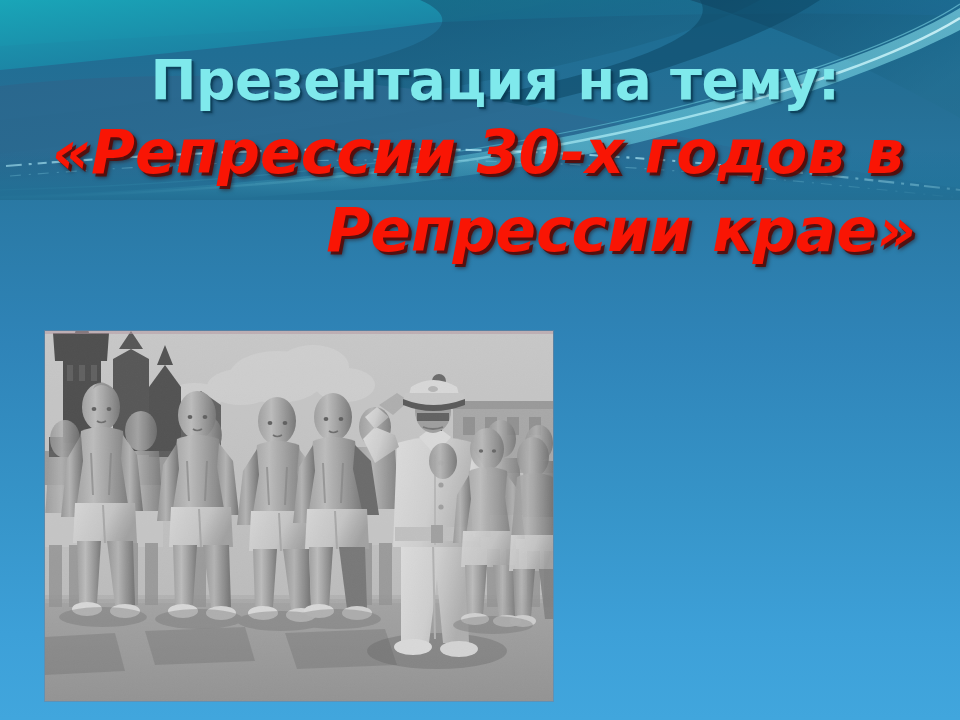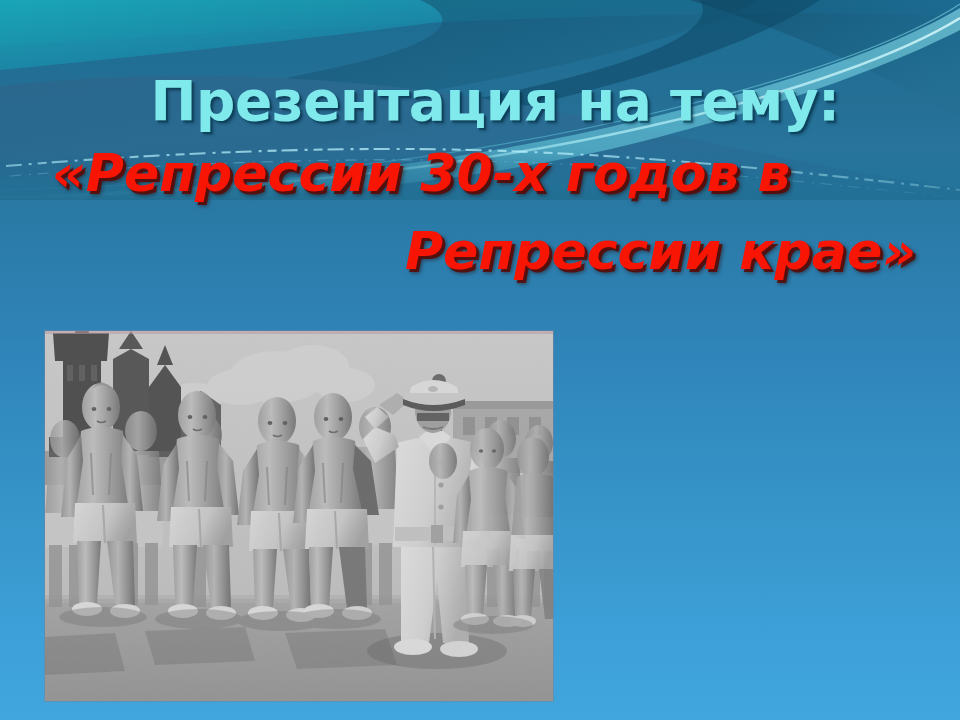--- a/index.html
+++ b/index.html
@@ -37,21 +37,21 @@
     height: 200px;
     overflow: hidden;
     pointer-events: none;
   }
   #wave-band svg { display: block; }
 
   
   #title-block {
     position: absolute;
     left: 0;
-    top: 68px;
+    top: 47px;
     width: 960px;
     padding: 0 34px;
     box-sizing: border-box;
   }
 
   .line-presentation {
     text-align: center;
     font-family: "DejaVu Sans", sans-serif;
     font-weight: bold;
     font-size: 55px;
@@ -62,21 +62,21 @@
         2px 2px 0 rgba(9, 60, 84, 0.65),
         3px 3px 3px rgba(5, 40, 60, 0.45);
     white-space: nowrap;
     padding-left: 30px;
   }
 
   .line-red {
     font-family: "DejaVu Sans", sans-serif;
     font-style: italic;
     font-weight: bold;
-    font-size: 52px;
+    font-size: 60px;
     line-height: 78px;
     color: #f91504;
     text-shadow:
         3px 3px 0 rgba(90, 8, 4, 0.85),
         4px 4px 4px rgba(40, 4, 2, 0.55);
     white-space: nowrap;
   }
   .line-red.first  { text-align: left;  padding-left: 18px; }
   .line-red.second { text-align: right; padding-right: 10px; }
 

